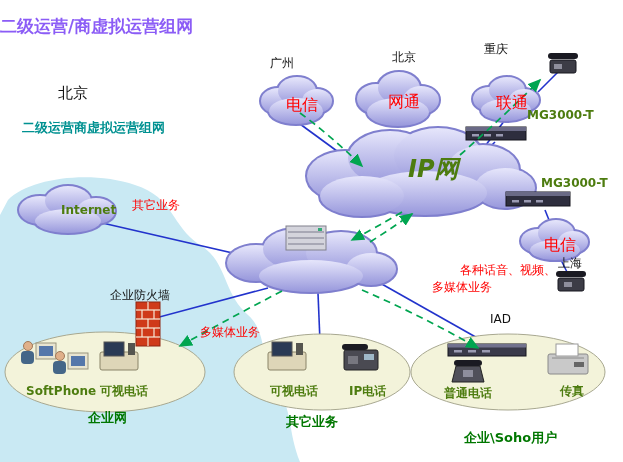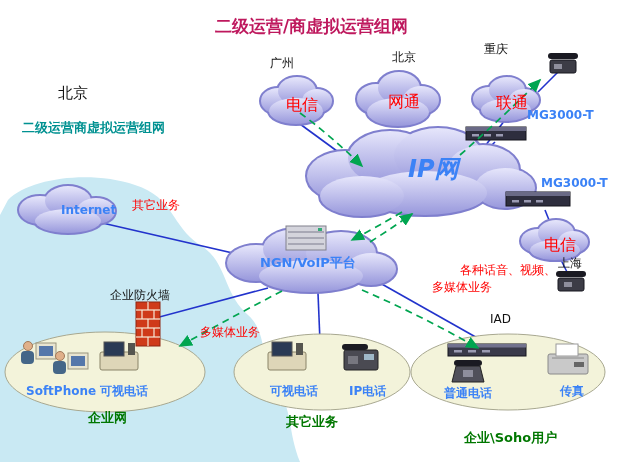--- a/index.html
+++ b/index.html
@@ -1,23 +1,23 @@
 <!DOCTYPE html>
 <html><head>
 <meta charset="utf-8">
 <style>
   * { margin:0; padding:0; box-sizing:border-box; }
   body { background:#fff; font-family:"DejaVu Sans","Liberation Sans",sans-serif; }
   .stage { position:relative; width:623px; height:462px; background:#ffffff; overflow:hidden; }
   .stage svg { position:absolute; left:0; top:0; }
   .lbl { position:absolute; white-space:nowrap; font-size:12px; color:#111; line-height:1.2; }
-  .title { left:0; top:16px; width:100%; text-align:center; color:#be185d; font-weight:bold; font-size:17px; }
+  .title { left:0; top:16px; width:100%; color:#8b5cf6; font-weight:bold; font-size:17px; }
   .red { color:#ff0000; }
   .red-sm { color:#ff0000; font-size:16px; }
-  .navy { color:#3b82f6; font-weight:bold; }
+  .navy { color:#4d7c0f; font-weight:bold; }
   .green { color:#007700; font-weight:bold; font-size:13px; }
   .teal { color:#009191; font-weight:bold; font-size:13px; }
   .ip { font-size:24px; font-style:italic; }
   .big-city { font-size:15px; }
   .cloud-o { fill:#7f7fce; stroke:#7f7fce; stroke-width:4; }
   .cloud-f { fill:url(#cg); stroke:none; }
   .zone { fill:#f3f3da; stroke:#a8a890; stroke-width:1; }
   .wire { stroke:#2233cc; stroke-width:1.6; fill:none; }
   .flow { stroke:#00a550; stroke-width:1.7; fill:none; stroke-dasharray:7 5; }
 </style>
@@ -244,21 +244,20 @@
   <div class="lbl" style="left:392px;top:50px;">北京</div>
   <div class="lbl" style="left:484px;top:42px;">重庆</div>
   <div class="lbl" style="left:558px;top:256px;">上海</div>
 
   <div class="lbl red-sm" style="left:286px;top:95px;">电信</div>
   <div class="lbl red-sm" style="left:388px;top:92px;">网通</div>
   <div class="lbl red-sm" style="left:496px;top:93px;">联通</div>
   <div class="lbl red-sm" style="left:544px;top:235px;">电信</div>
 
   <div class="lbl navy ip" style="left:408px;top:155px;">IP网</div>
-  <div class="lbl navy" style="left:260px;top:255px;font-size:13px;">NGN/VoIP平台</div>
   <div class="lbl navy" style="left:61px;top:203px;">Internet</div>
 
   <div class="lbl navy" style="left:527px;top:108px;">MG3000-T</div>
   <div class="lbl navy" style="left:541px;top:176px;">MG3000-T</div>
   <div class="lbl" style="left:490px;top:312px;">IAD</div>
   <div class="lbl" style="left:110px;top:288px;">企业防火墙</div>
 
   <div class="lbl red" style="left:132px;top:198px;">其它业务</div>
   <div class="lbl red" style="left:200px;top:325px;">多媒体业务</div>
   <div class="lbl red" style="left:424px;top:263px;margin-left:36px;">各种话音、视频、</div>

